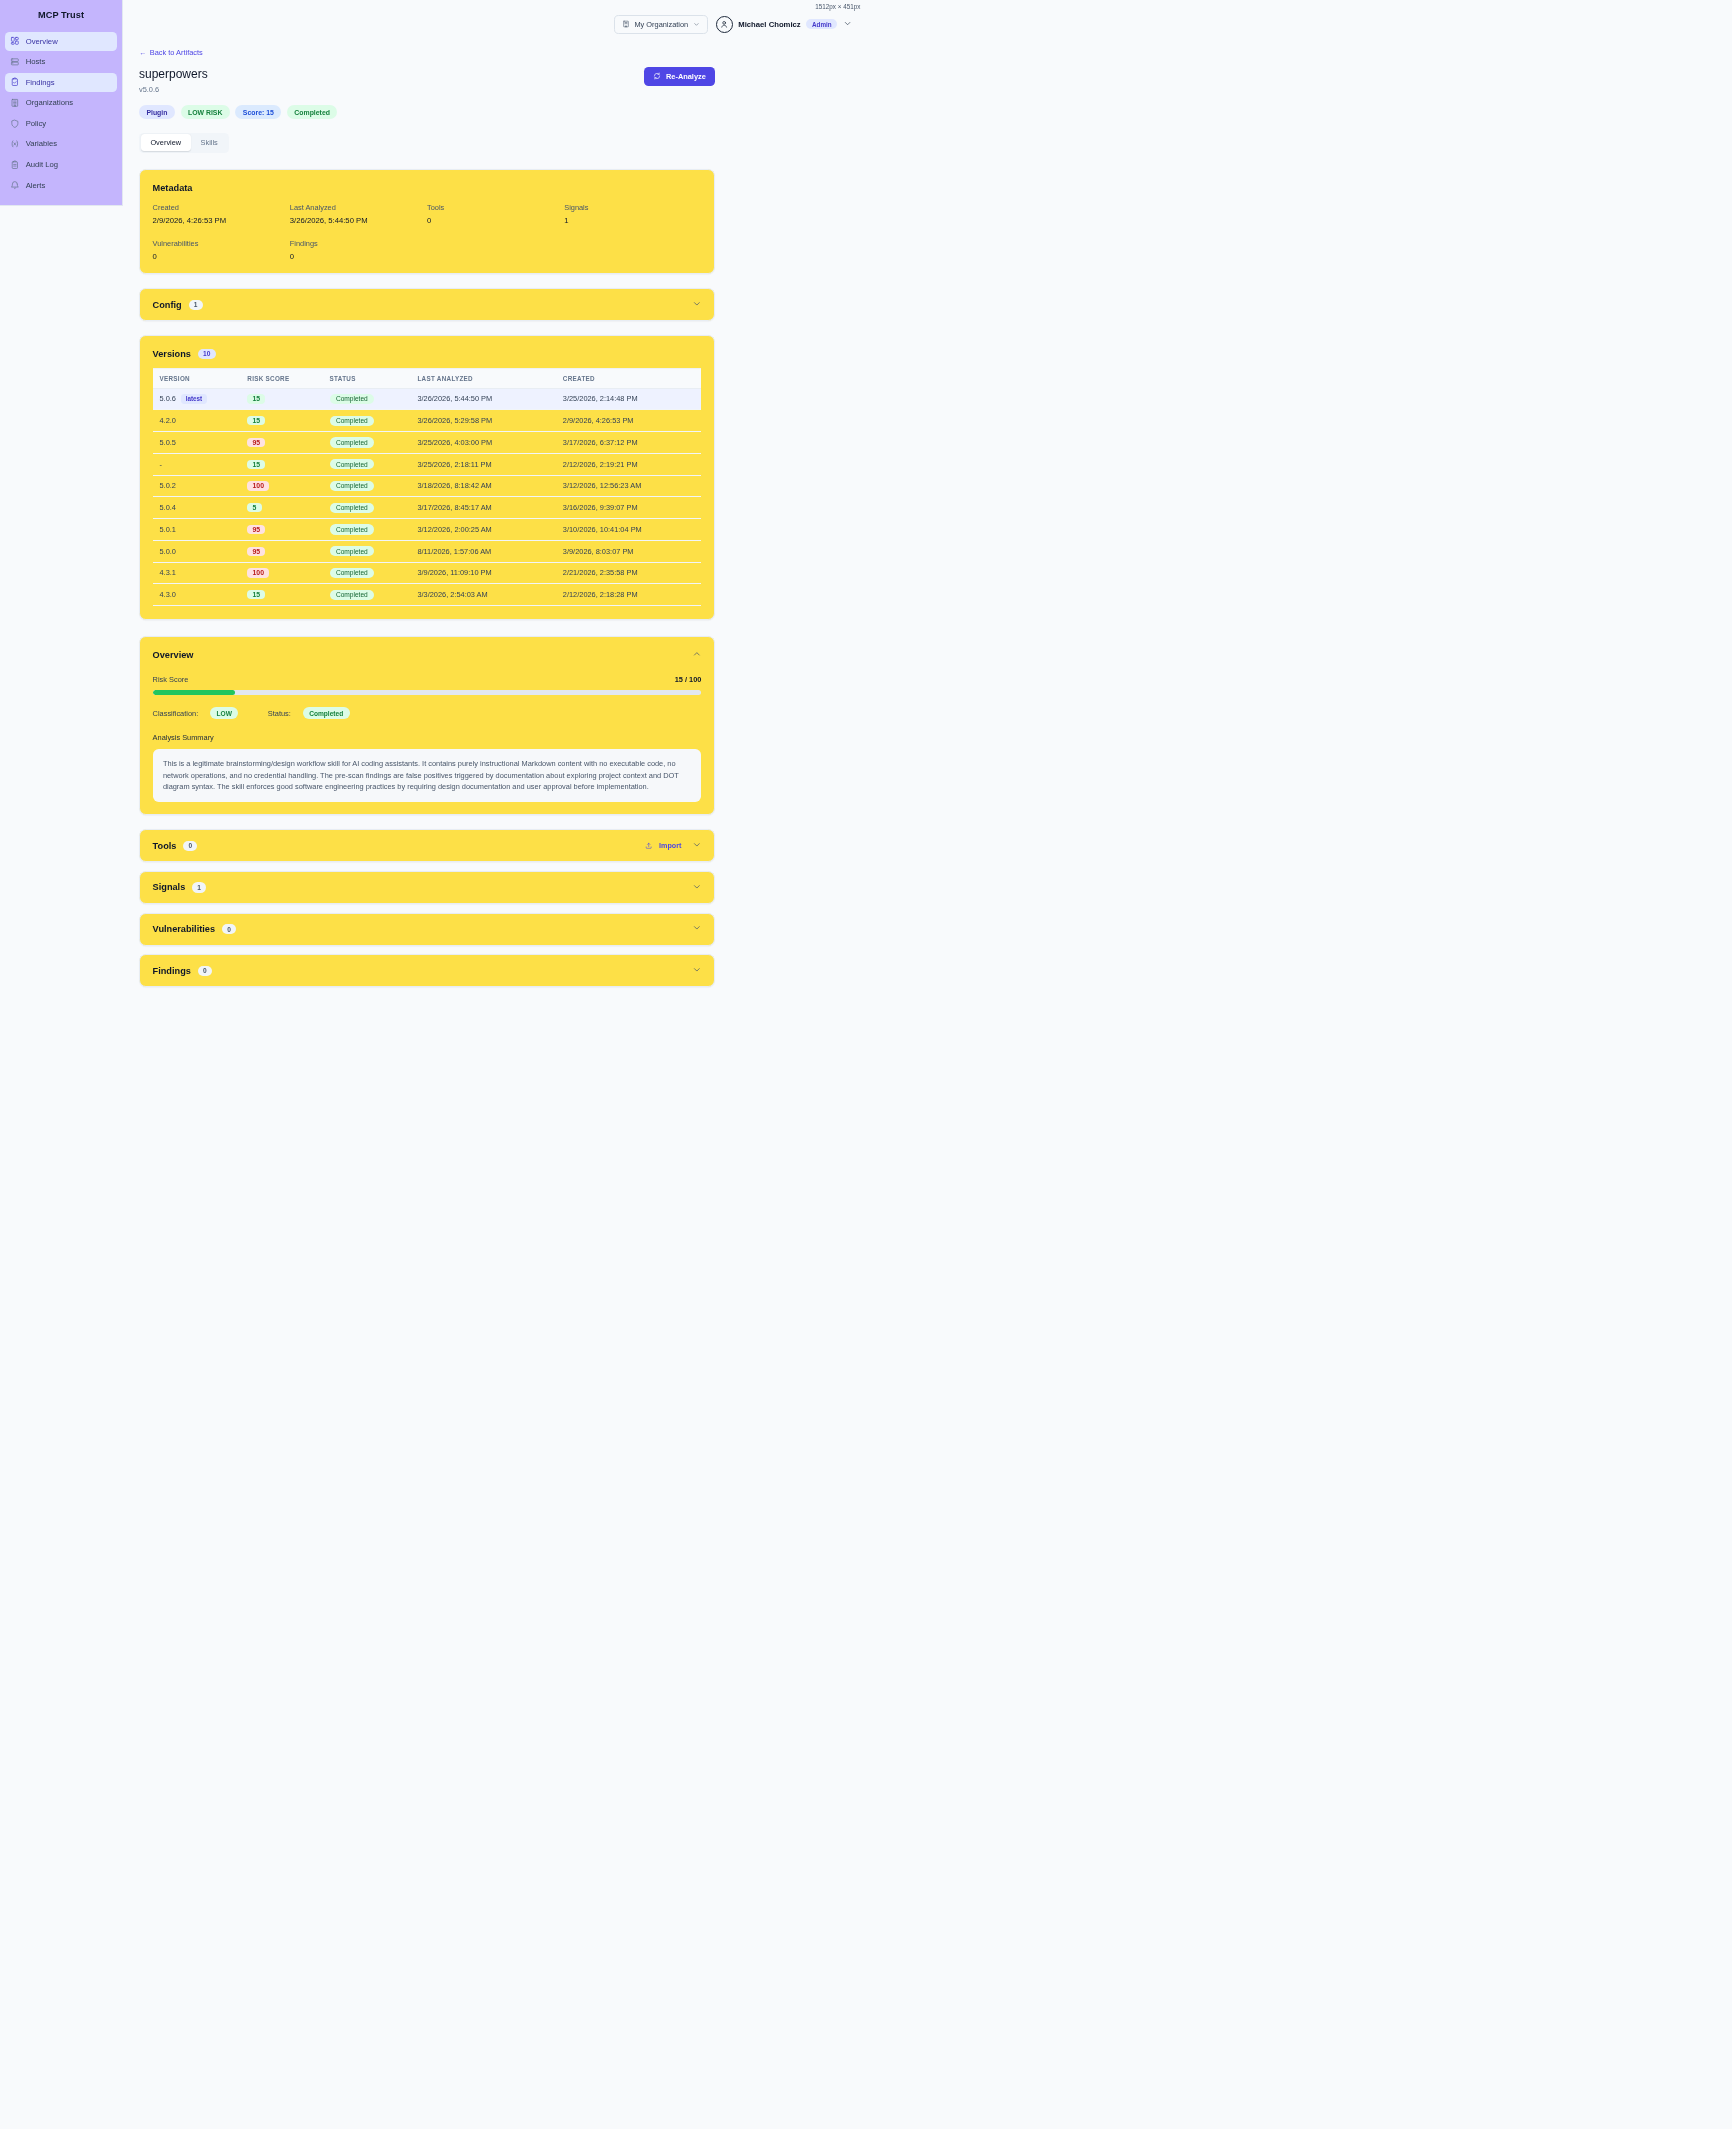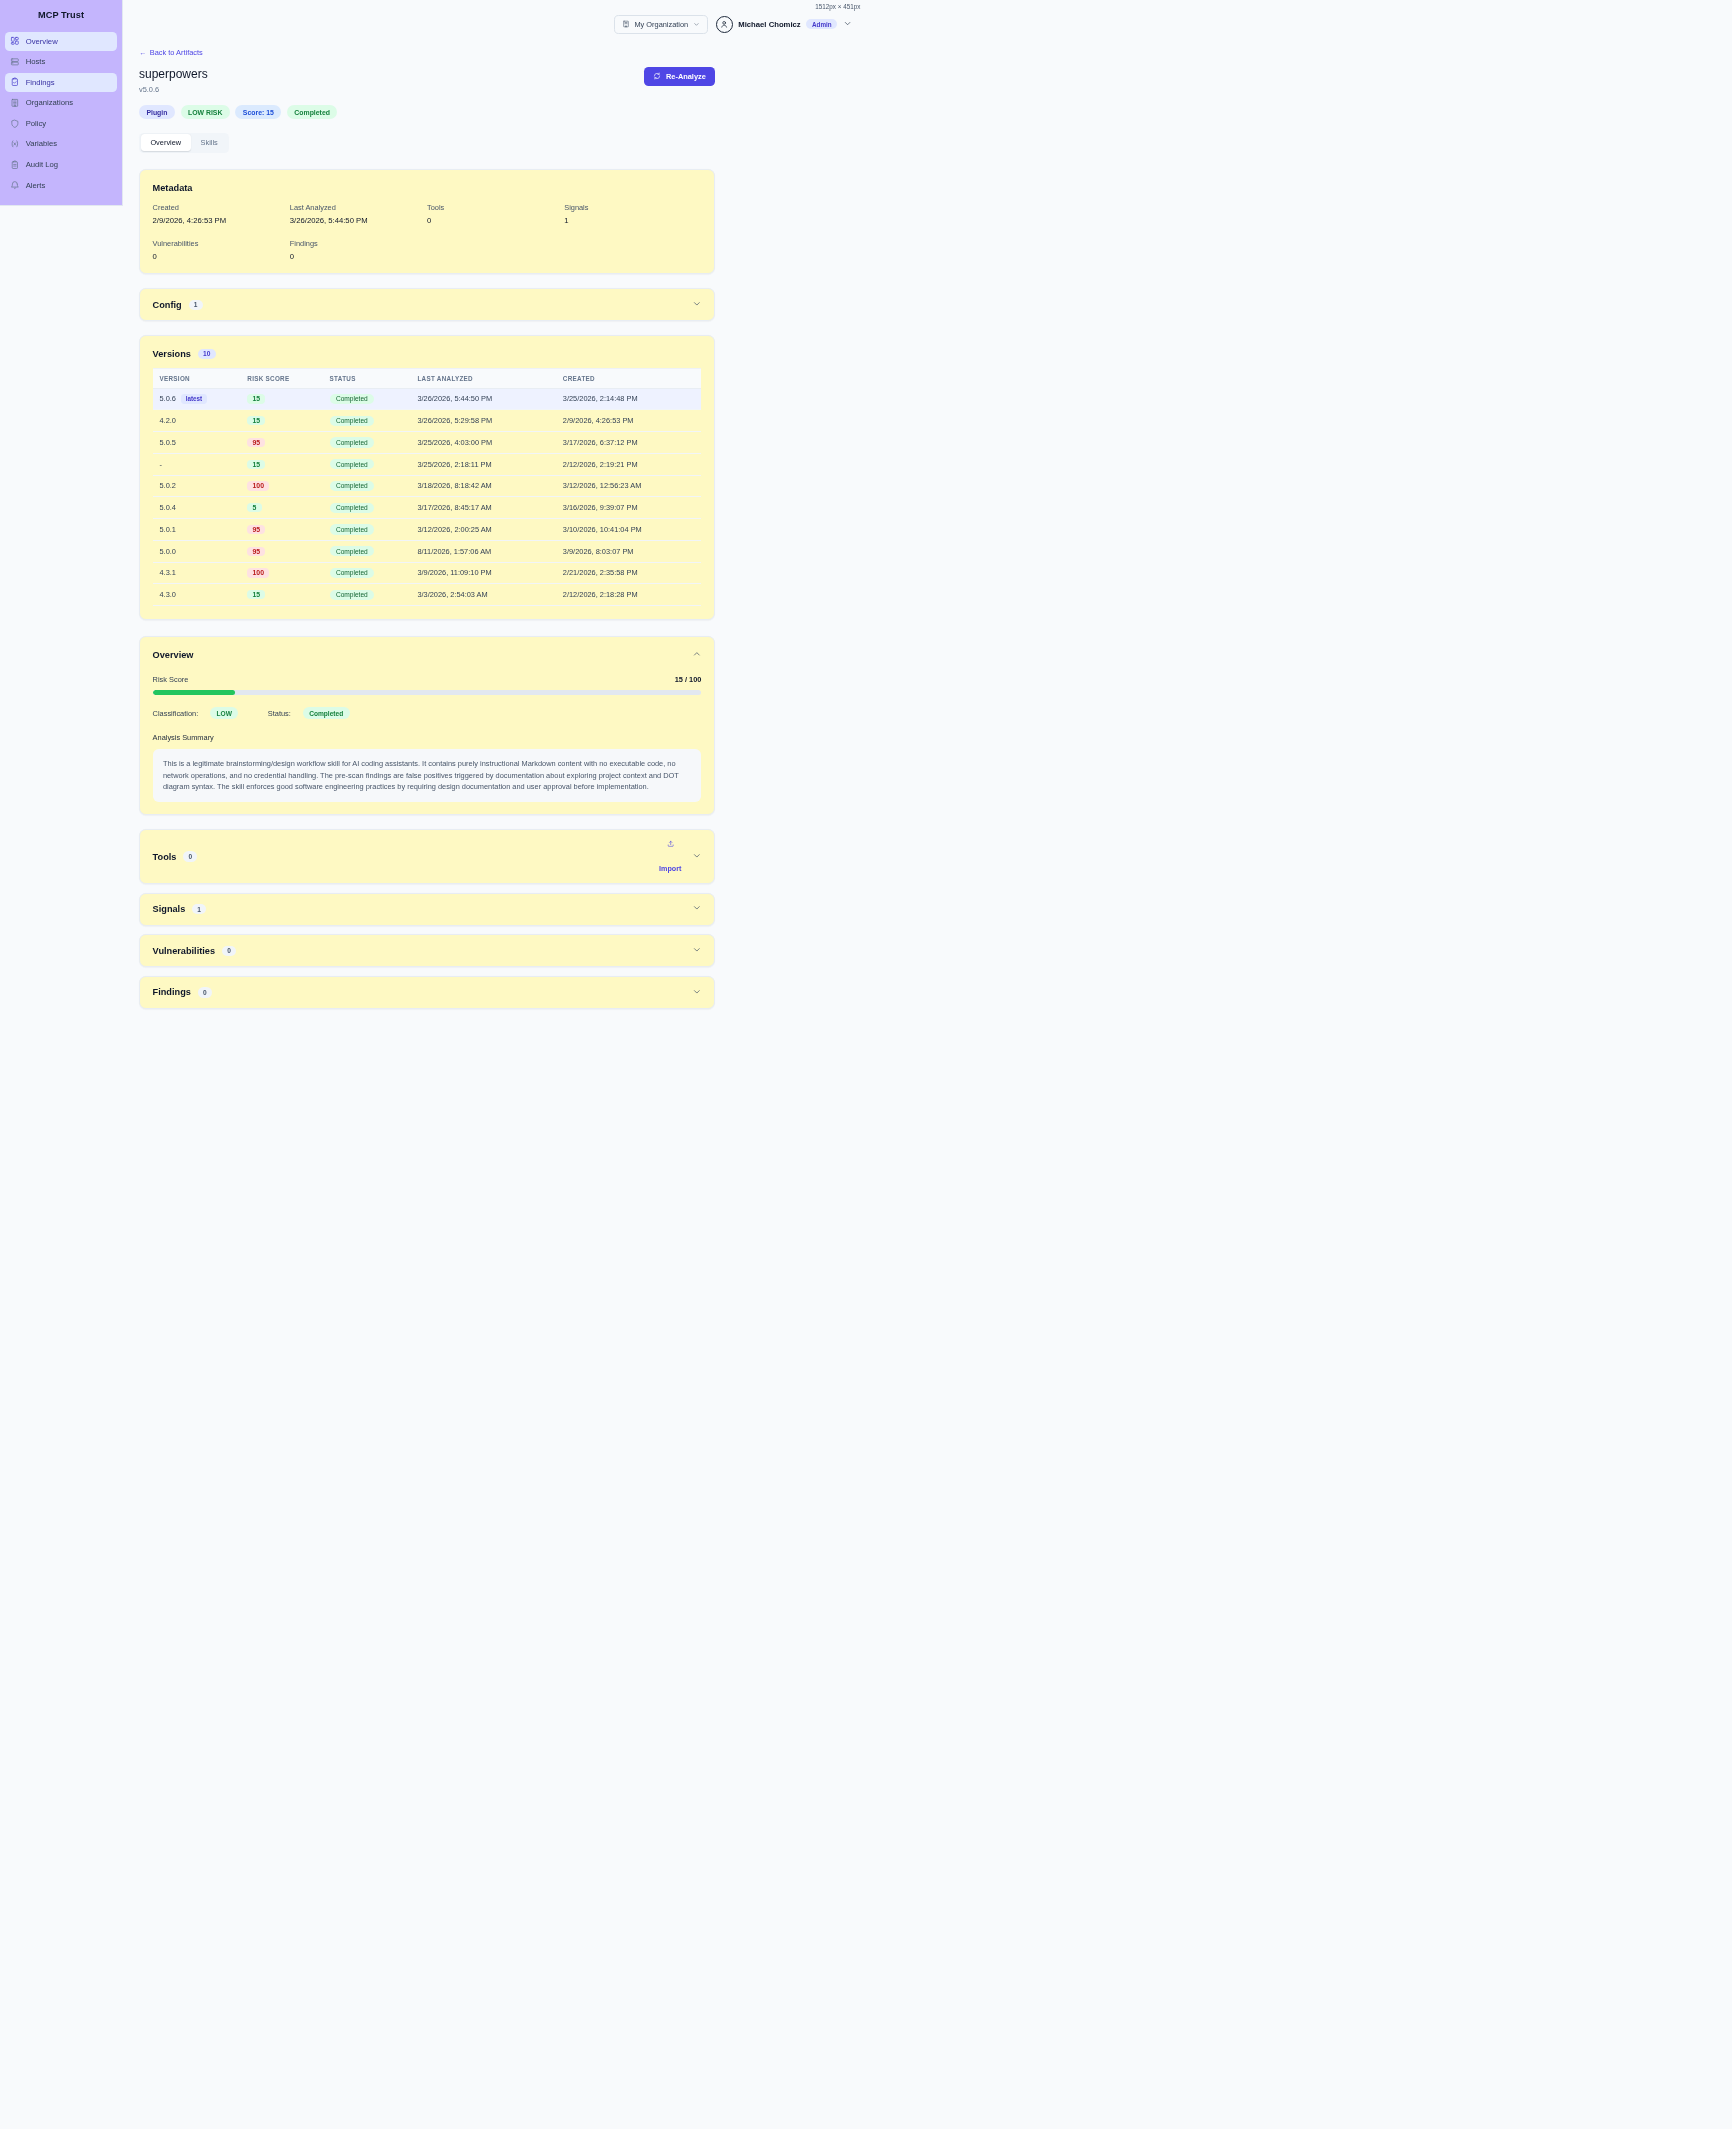--- a/index.html
+++ b/index.html
@@ -97,21 +97,21 @@
   }
   .pill.indigo { background: #e0e7ff; color: #3730a3; }
   .pill.green  { background: #dcfce7; color: #15803d; }
   .pill.blue   { background: #dbeafe; color: #1d4ed8; }
 
   .tabs { display: inline-flex; background: #f1f5f9; border-radius: 4.6px; padding: 1.7px; margin-top: 13.8px; }
   .tab { padding: 4px 9.7px; font-size: 7.4px; color: #64748b; border-radius: 3.4px; cursor: pointer; }
   .tab.active { background: #fff; color: #0f172a; font-weight: 500; box-shadow: 0 0.6px 1.1px rgba(15,23,42,.12); }
 
   .card {
-    background: #fef9c3; border: 0.6px solid #e8edf3; border-radius: 6.9px;
+    background: #fde047; border: 0.6px solid #e8edf3; border-radius: 6.9px;
     box-shadow: 0 0.6px 1.1px rgba(15,23,42,.04);
   }
   .card-title { font-size: 9.2px; font-weight: 700; color: #0f172a; }
 
   .metadata-card { margin-top: 16px; padding: 12.6px; }
   .meta-grid { display: grid; grid-template-columns: repeat(4, 1fr); row-gap: 13.8px; margin-top: 10.3px; }
   .meta-label { font-size: 7.4px; color: #475569; margin-bottom: 4px; }
   .meta-value { font-size: 7.7px; color: #0f172a; }
 
   .section-card { margin-top: 13.8px; padding: 9.7px 12.6px; display: flex; align-items: center; cursor: pointer; }
@@ -170,23 +170,23 @@
   .class-row { display: flex; align-items: center; gap: 12px; margin-top: 12.6px; font-size: 7.4px; color: #334155; }
   .class-row .sep { width: 5.7px; }
   .small-pill { display: inline-block; padding: 2.3px 6.3px; border-radius: 572px; font-size: 6.6px; font-weight: 600; background: #dcfce7; color: #15803d; }
   .summary-label { margin-top: 13.8px; font-size: 7.4px; color: #1e293b; }
   .summary-box {
     margin-top: 7.4px; background: #f6f8fa; border-radius: 5.7px;
     padding: 9.2px 10.3px; font-size: 7.4px; line-height: 1.55; color: #475569;
   }
 
   .import-btn {
-    display: inline-flex; align-items: center; gap: 17px;
+    display: inline-flex; align-items: center; gap: 7px;
     color: #4f46e5; font-size: 7.2px; font-weight: 600;
-    margin-right: 10.3px; cursor: pointer; background: none; border: none; font-family: inherit; flex-direction: column;
+    margin-right: 10.3px; cursor: pointer; background: none; border: none; font-family: inherit;
   }
   .import-btn svg { width: 7.4px; height: 7.4px; stroke: #4f46e5; fill: none; stroke-width: 1.9; stroke-linecap: round; stroke-linejoin: round; }
 </style>
 </head>
 <body>
 
 <div class="app">
 
   <aside class="sidebar">
     <div class="brand">MCP Trust</div>

